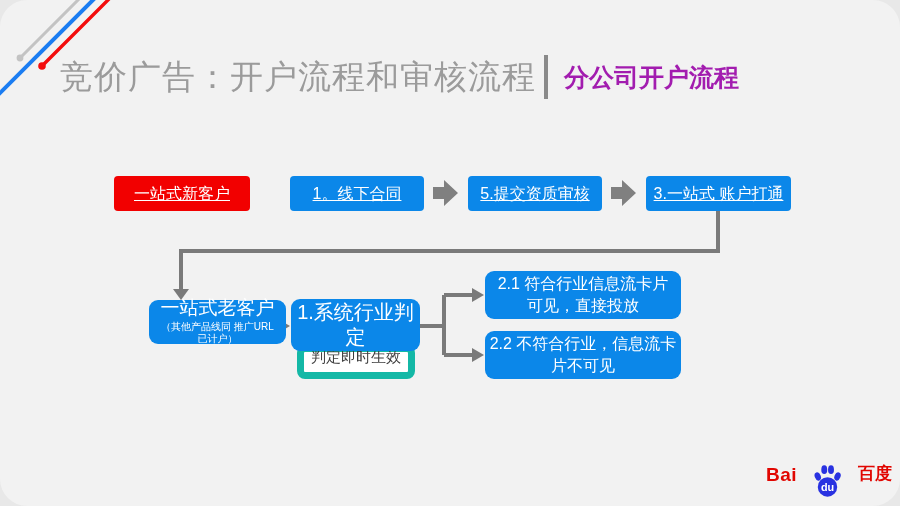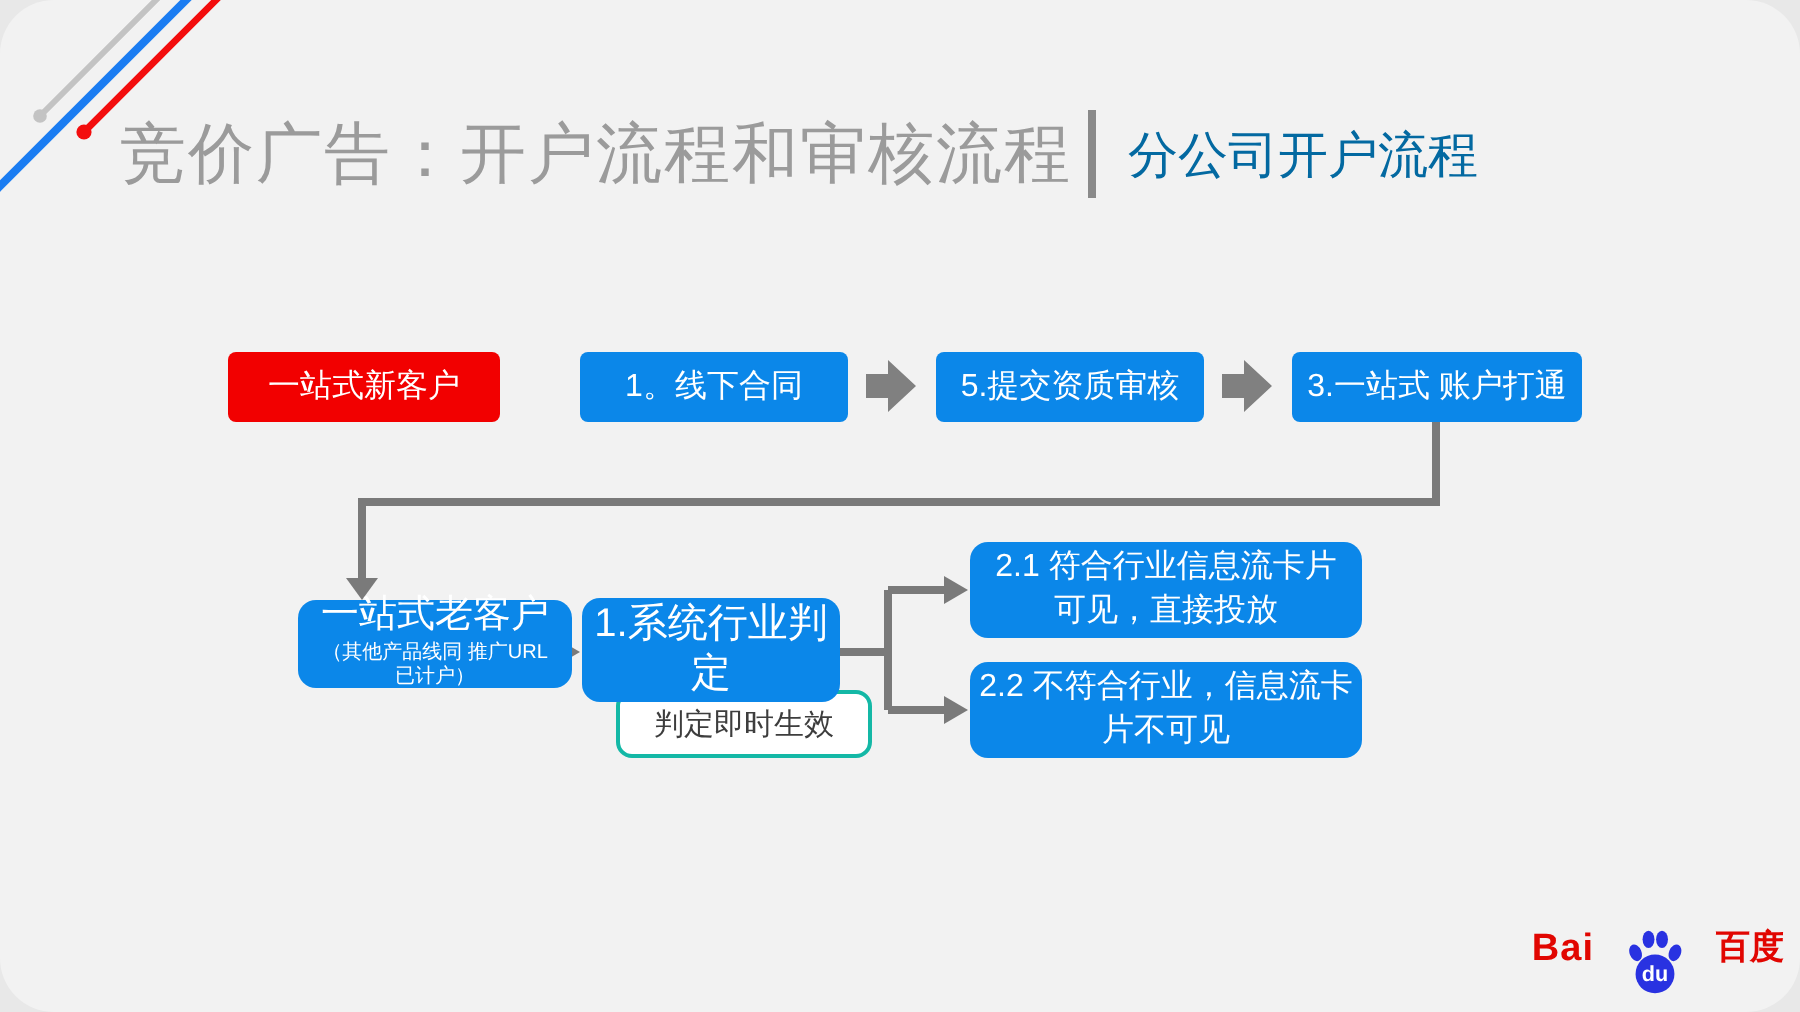--- a/index.html
+++ b/index.html
@@ -37,38 +37,38 @@
     white-space: nowrap;
   }
   .title-divider {
     width: 4px;
     height: 44px;
     background: #8a8a8a;
     margin: 0 16px 0 8px;
   }
   .subtitle {
     font-size: 25px;
-    font-weight: 400;
-    color: #0369a1;
+    font-weight: 700;
+    color: #a21caf;
     white-space: nowrap;
     text-align: center;
   }
   
   .fbox {
     position: absolute;
     box-sizing: border-box;
     display: flex;
     flex-direction: column;
     align-items: center;
     justify-content: center;
     text-align: center;
     color: #ffffff;
     line-height: 1.25;
   }
-  .fbox.small { height: 35px; top: 176px; border-radius: 4px; font-size: 16px; }
+  .fbox.small { height: 35px; top: 176px; border-radius: 4px; font-size: 16px; text-decoration: underline; }
   .box-red   { background: #f20000; }
   .box-blue  { background: #0b87e9; }
   .entry-box  { left: 114px; width: 136px; font-size: 17px; }
   .step1-box  { left: 290px; width: 134px; }
   .step2-box  { left: 468px; width: 134px; }
   .step3-box  { left: 646px; width: 145px; }
 
   .old-customer-box {
     left: 113px; top: 300px;
     width: 137px; height: 44px;
@@ -81,25 +81,25 @@
 
   .judge-box {
     left: 291px; top: 299px;
     width: 129px; height: 52px;
     border-radius: 9px;
     font-size: 20px;
     z-index: 2;
   }
   .judge-note-box {
     position: absolute;
-    left: 308px; top: 345px;
-    width: 128px; height: 34px;
+    left: 297px; top: 345px;
+    width: 118px; height: 34px;
     box-sizing: border-box;
     background: #ffffff;
-    border: 2px solid #14b8a6;
+    border: 7px solid #14b8a6;
     border-radius: 8px;
     display: flex;
     align-items: flex-end;
     justify-content: center;
     padding-bottom: 5px;
     font-size: 15px;
     color: #3d3d3d;
     z-index: 1;
   }
   .outcome-box {

